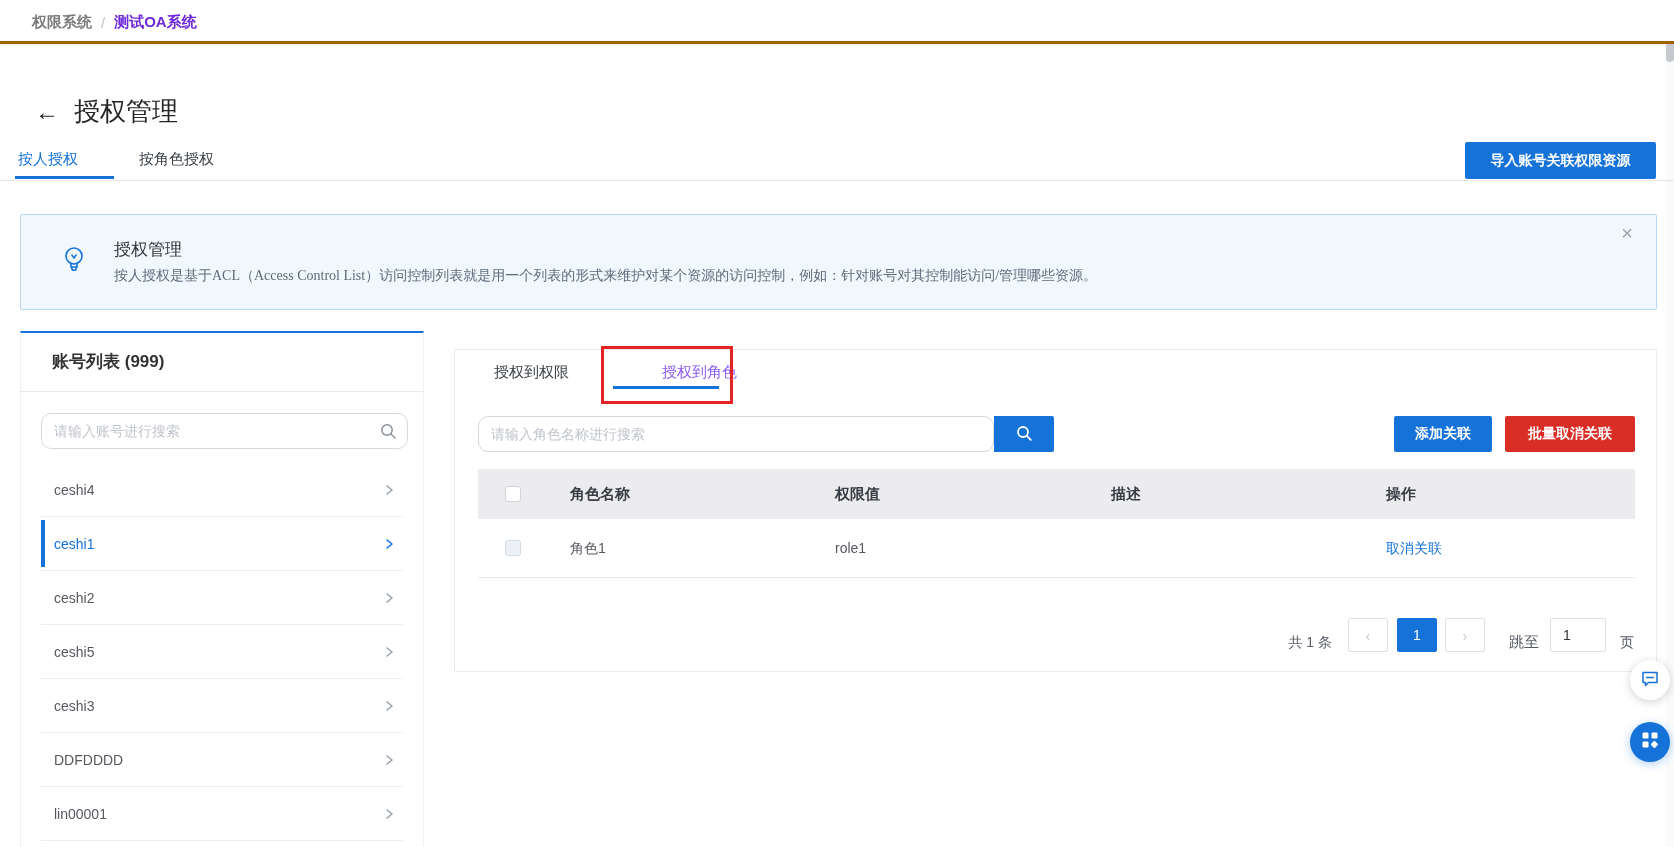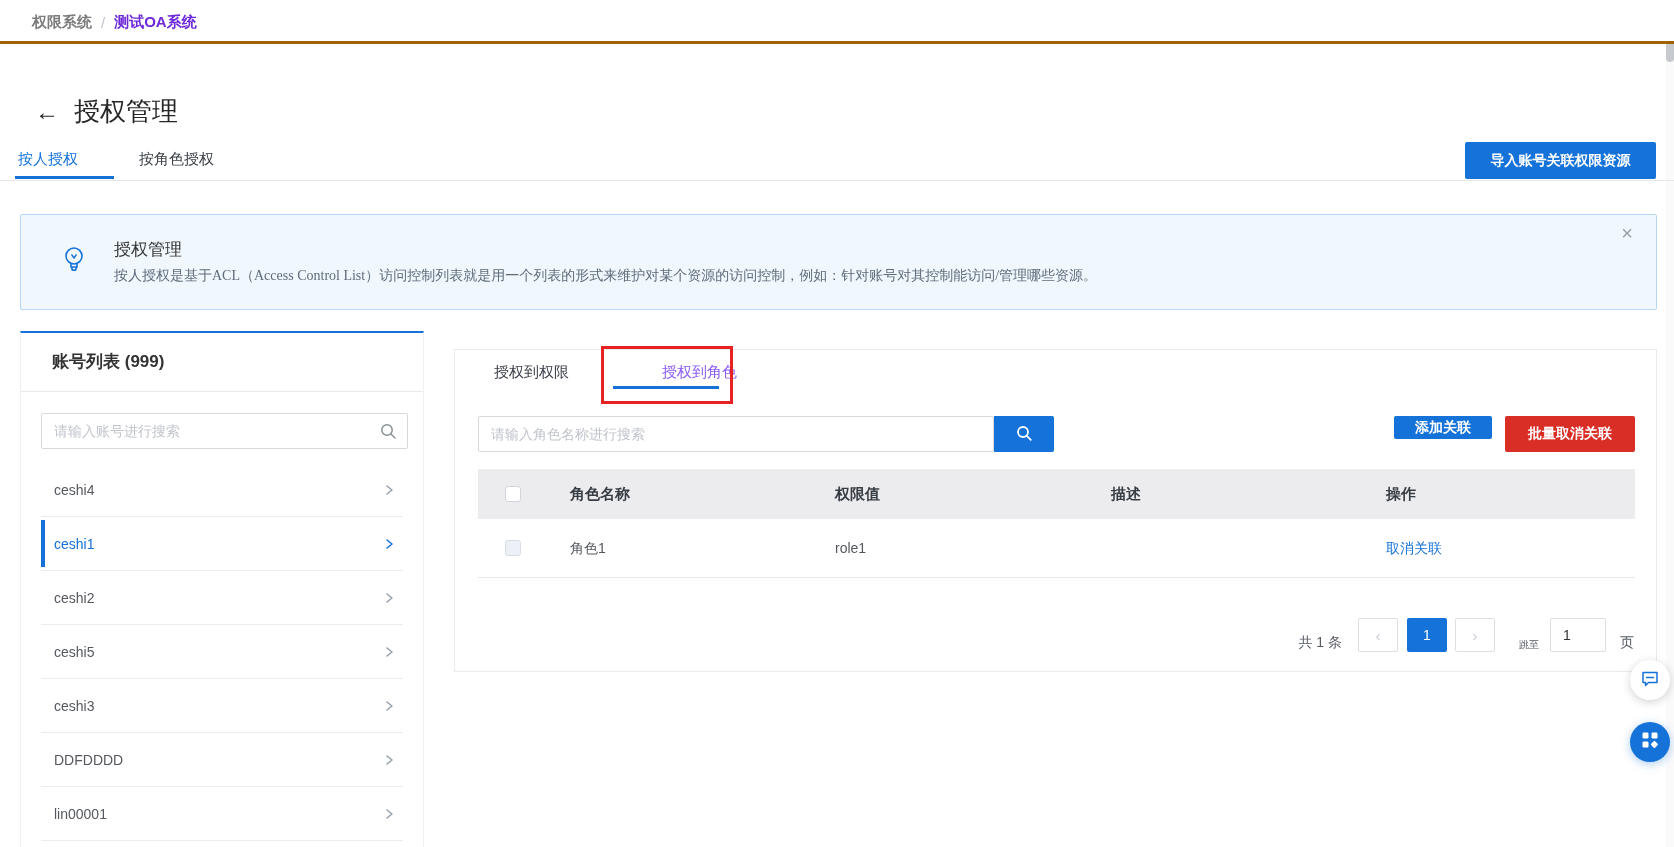--- a/index.html
+++ b/index.html
@@ -34,61 +34,61 @@
   .banner-title { position:absolute; left:93px; top:23px; font-size:17px; color:#333; }
   .banner-desc { position:absolute; left:93px; top:52px; font-size:14px; color:#5f6b7b;font-family:Liberation Serif, serif; }
   .banner-close { position:absolute; right:23px; top:8px; font-size:20px; color:#98a0ab; cursor:pointer; line-height:1; }
   
   .left-panel { position:absolute; left:20px; top:331px; width:404px; height:516px;
     border-top:2px solid #1472d9; border-left:1px solid #eef0f3; border-right:1px solid #eef0f3; background:#fff; }
   .lp-title { position:absolute; left:31px; top:17px; font-size:17px; font-weight:bold; color:#333; }
   .lp-divider { position:absolute; left:0; top:58px; width:100%; height:1px; background:#e9e9e9; }
   .lp-search { position:absolute; left:20px; top:80px; width:367px; height:36px; }
   .lp-search input, .rp-search input {
-    width:100%; height:100%; border:1px solid #d9d9d9; border-radius:2px; padding:0 36px 0 12px;
+    width:100%; height:100%; border:1px solid #d9d9d9; border-radius:10px; padding:0 36px 0 12px;
     font-size:14px; color:#333; outline:none; font-family:inherit; }
   .lp-search input::placeholder, .rp-search input::placeholder { color:#c0c4cc; }
   .lp-search .mag { position:absolute; right:11px; top:9px; }
   .lp-list { position:absolute; left:0; top:130px; width:100%; }
   .lp-item { position:relative; margin:0 20px; height:54px; display:flex; align-items:center; border-bottom:1px solid #ececec; cursor:pointer; }
   .lp-item .label { padding-left:13px; font-size:14px; color:#55585e; }
   .lp-item .chev { margin-left:auto; margin-right:8px; display:flex; }
   .lp-item.selected .label { color:#1472d9; }
   .lp-item.selected::before { content:""; position:absolute; left:0; top:3px; bottom:3px; width:4px; background:#1472d9; }
   
   .right-panel { position:absolute; left:454px; top:349px; width:1203px; height:323px; border:1px solid #e9ebee; background:#fff; }
   .rp-tabs { position:absolute; left:39px; top:13px; display:flex; }
   .rp-tab { font-size:15px; color:#3c4149; cursor:pointer; }
   .rp-tab.t1 { margin-right:93px; }
   .rp-tab.active { color:#8b5cf6; }
   .rp-tab-underline { position:absolute; left:158px; top:36px; width:106px; height:3px; background:#1472d9; }
   .annotation-box { position:absolute; left:146px; top:-4px; width:132px; height:58px; border:3px solid #e62222; z-index:5; pointer-events:none; }
   .rp-search { position:absolute; left:23px; top:66px; width:516px; height:36px; }
   .rp-search-btn { position:absolute; left:539px; top:66px; width:60px; height:36px; background:#1472d9; border:none; border-radius:0 2px 2px 0;
     display:flex; align-items:center; justify-content:center; cursor:pointer; }
-  .add-btn { position:absolute; left:939px; top:66px; width:98px; height:23px; background:#1472d9; color:#fff; font-size:14px; font-weight:bold;
+  .add-btn { position:absolute; left:939px; top:66px; width:98px; height:36px; background:#1472d9; color:#fff; font-size:14px; font-weight:bold;
     border:none; border-radius:2px; cursor:pointer; font-family:inherit; }
   .batch-btn { position:absolute; left:1050px; top:66px; width:130px; height:36px; background:#d92e26; color:#fff; font-size:14px; font-weight:bold;
     border:none; border-radius:2px; cursor:pointer; font-family:inherit; }
   .tbl-header { position:absolute; left:23px; top:119px; width:1157px; height:50px; background:#ececee; }
   .tbl-row { position:absolute; left:23px; top:169px; width:1157px; height:59px; border-bottom:1px solid #e9e9e9; background:#fff; }
   .cb { position:absolute; left:27px; top:50%; margin-top:-8px; width:16px; height:16px; border:1px solid #d0d5db; border-radius:3px; background:#fff; cursor:pointer; }
   .cb.row-cb { background:#edf1f7; border-color:#d7dce3; }
   .th { position:absolute; top:0; height:50px; line-height:50px; font-size:15px; font-weight:bold; color:#383d44; }
   .td { position:absolute; top:0; height:59px; line-height:59px; font-size:14px; color:#55585e; }
   .c1 { left:92px; } .c2 { left:357px; } .c3 { left:633px; } .c4 { left:908px;text-align:center; }
   .link { color:#1472d9; cursor:pointer; }
   
   .pagination { position:absolute; right:22px; top:268px; height:34px; display:flex; align-items:flex-end; }
   .pg-total { font-size:14px; color:#565b63; margin-right:16px; }
   .pg-box { width:40px; height:34px; border:1px solid #dcdfe4; border-radius:2px; background:#fff; display:flex; align-items:center; justify-content:center;
     font-size:15px; color:#c5cad1; cursor:pointer; }
   .pg-prev { margin-right:9px; } .pg-next { margin-left:8px; margin-right:24px; }
   .pg-page { width:40px; height:34px; border-radius:2px; background:#1472d9; color:#fff; font-size:14px; display:flex; align-items:center; justify-content:center; cursor:pointer; }
-  .pg-jump-label { font-size:10px; color:#565b63; margin-right:11px; }
+  .pg-jump-label { font-size:15px; color:#565b63; margin-right:11px; }
   .pg-jump-input { width:56px; height:34px; border:1px solid #dcdfe4; border-radius:2px; font-size:14px; color:#333; padding-left:12px; outline:none; font-family:inherit; }
   .pg-unit { font-size:14px; color:#565b63; margin-left:14px; }
   
   .float-btn { position:absolute; width:40px; height:40px; border-radius:50%; display:flex; align-items:center; justify-content:center; cursor:pointer; }
   .float-chat { left:1630px; top:660px; background:#fff; box-shadow:0 2px 10px rgba(0,0,0,.18); }
   .float-apps { left:1630px; top:722px; background:#1472d9; box-shadow:0 2px 10px rgba(20,114,217,.35); }
   
   .scrollbar-track { position:absolute; right:0; top:0; width:8px; height:847px; background:#fafafa; }
   .scrollbar-thumb { position:absolute; right:0; top:0; width:8px; height:62px; background:#c6c9cd; border-radius:4px; cursor:pointer; }
 </style>

